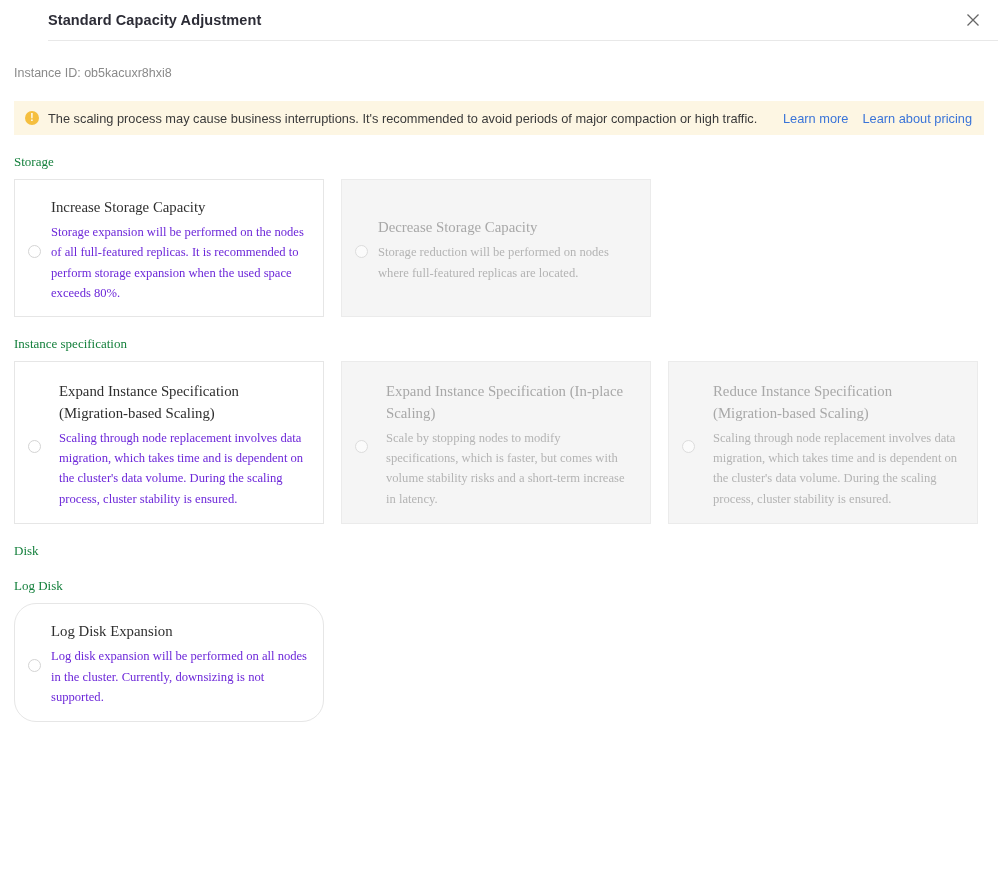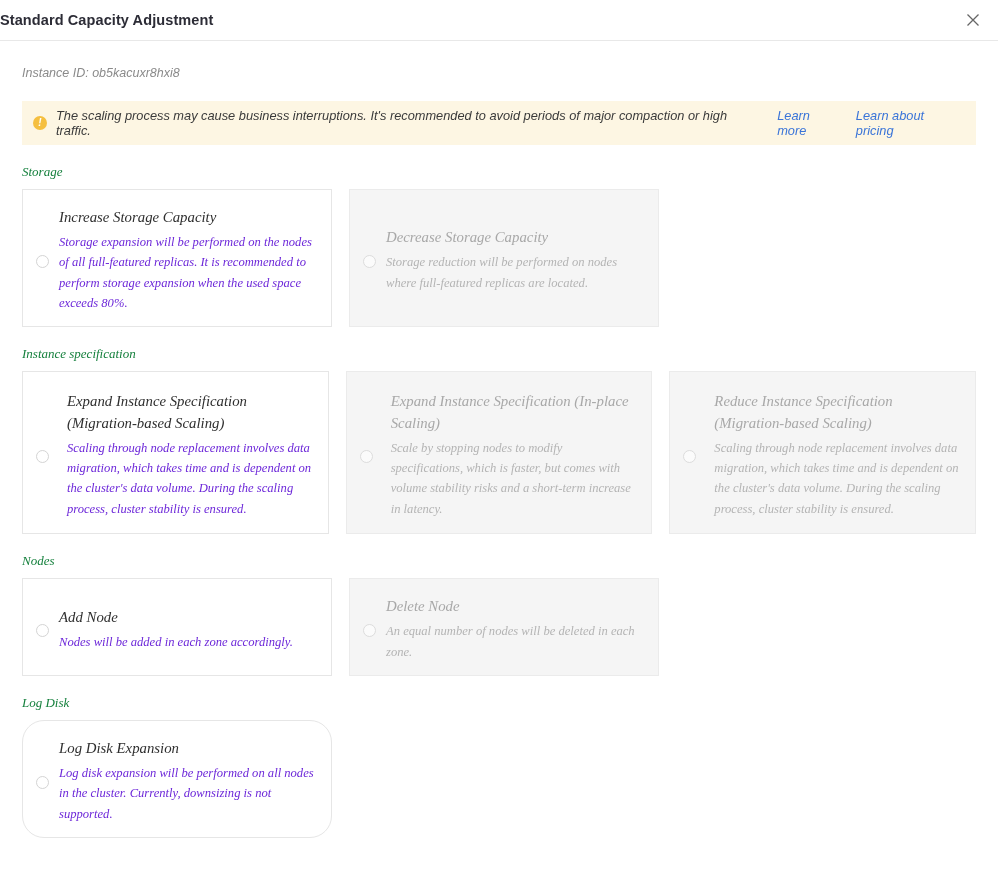--- a/index.html
+++ b/index.html
@@ -17,20 +17,21 @@
   }
 
   
   .dialog-header {
     position: relative;
     height: 41px;
     border-bottom: 1px solid #e8e8e8;
     display: flex;
     align-items: center;
     padding: 0 0;
+    margin-left: 48px;
   }
   .dialog-title {
     font-size: 14.5px;
     font-weight: bold;
     color: #2c2c36;
     letter-spacing: 0.1px;
   }
   .close-btn {
     position: absolute;
     right: 14px;
@@ -40,22 +41,21 @@
     height: 22px;
     display: flex;
     align-items: center;
     justify-content: center;
     cursor: pointer;
   }
   .close-btn svg { display: block; }
 
   
   .dialog-body {
-    padding: 0 22px;
-    font-style: italic;
+    padding: 0 14px;
   }
   .instance-id {
     font-size: 12.5px;
     color: #8a8a8a;
     padding: 25px 0 0 0;
     font-family: "Liberation Sans", sans-serif;
   }
 
   
   .warning-banner {
@@ -225,37 +225,21 @@
           <div class="option-card mid disabled">
             <span class="radio"></span>
             <div class="option-text">
               <div class="option-label">Reduce Instance Specification (Migration-based Scaling)</div>
               <div class="option-desc">Scaling through node replacement involves data migration, which takes time and is dependent on the cluster's data volume. During the scaling process, cluster stability is ensured.</div>
             </div>
           </div>
         </div>
       </div>
       <div class="section">
-        <div class="section-title">Nodes</div>
-        <div class="card-row">
-          <div class="option-card short">
-            <span class="radio"></span>
-            <div class="option-text">
-              <div class="option-label">Add Node</div>
-              <div class="option-desc">Nodes will be added in each zone accordingly.</div>
-            </div>
-          </div>
-          <div class="option-card short disabled">
-            <span class="radio"></span>
-            <div class="option-text">
-              <div class="option-label">Delete Node</div>
-              <div class="option-desc">An equal number of nodes will be deleted in each zone.</div>
-            </div>
-          </div>
-        </div>
+        <div class="section-title">Disk</div>
       </div>
       <div class="section">
         <div class="section-title">Log Disk</div>
         <div class="card-row">
           <div class="option-card logdisk">
             <span class="radio"></span>
             <div class="option-text">
               <div class="option-label">Log Disk Expansion</div>
               <div class="option-desc">Log disk expansion will be performed on all nodes in the cluster. Currently, downsizing is not supported.</div>
             </div>

